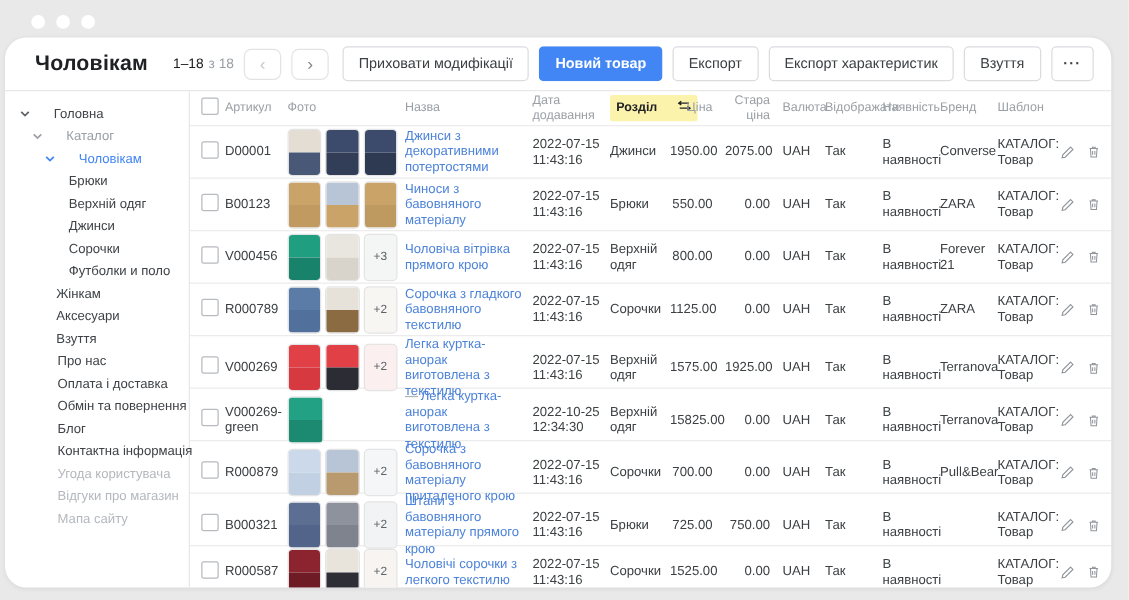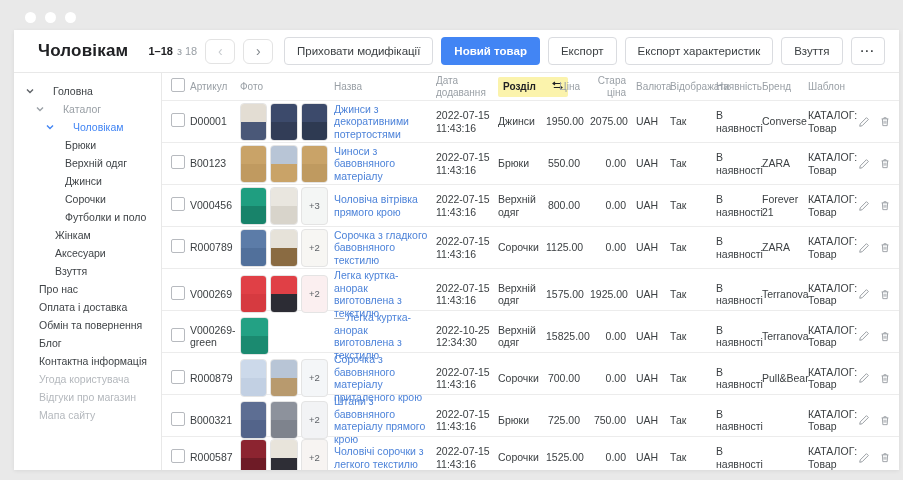--- a/index.html
+++ b/index.html
@@ -1,42 +1,42 @@
 <!DOCTYPE html>
 <html><head>
 <meta charset="utf-8">
 <style>
   html,body{margin:0;padding:0}
   body{width:903px;height:480px;background:#e9e9e9;font-family:"Liberation Sans",sans-serif;overflow:hidden;position:relative;-webkit-font-smoothing:antialiased}
   .dots{position:absolute;top:12px;left:25px;display:flex;gap:9px}
   .dot{width:11px;height:11px;border-radius:50%;background:#fff}
-  .card{position:absolute;left:14px;top:30px;width:885px;height:440px;background:#fff;border-radius:0;box-shadow:0 1px 4px rgba(0,0,0,.07);overflow:hidden;box-sizing:border-box}
+  .card{position:absolute;left:4px;top:30px;width:885px;height:440px;background:#fff;border-radius:17px;box-shadow:0 1px 4px rgba(0,0,0,.07);overflow:hidden;box-sizing:border-box}
   
   .topbar{display:flex;align-items:center;height:42px;padding:0 14px}
   .title{font-size:17px;font-weight:bold;color:#202124;margin:0 4px 0 10px;letter-spacing:.2px}
   .pager{display:flex;align-items:center;margin-left:16px;font-size:11px}
-  .range{font-weight:bold;color:#202124}
+  .range{font-weight:normal;color:#202124}
   .total{color:#9aa0a6;margin-left:4px}
   .pg{width:30px;height:25px;border:1px solid #e3e3e3;background:#fff;border-radius:6px;margin-left:8px;font-size:14px;line-height:22px;text-align:center;cursor:pointer;padding:0}
   .pg.prev{color:#c7cace}
   .pg.next{color:#80868b}
   .actions{margin-left:auto;display:flex;gap:8px;align-items:center}
   .btn{height:28px;padding:0 12px;border:1px solid #dadce0;background:#fff;border-radius:4px;font-size:11.5px;color:#3c4043;cursor:pointer;white-space:nowrap;font-family:"Liberation Sans",sans-serif}
   .btn.primary{color:#fff;border-color:transparent;font-weight:bold}
   .btn.more{font-weight:bold;padding:0 9px;letter-spacing:1px}
   
   .bodyrow{display:flex;height:398px;border-top:1px solid #e8e8e8}
   .sidebar{width:148px;min-width:148px;border-right:1px solid #e8e8e8;padding-top:9px;box-sizing:border-box}
   .sb{display:flex;align-items:center;gap:19px;height:18px;font-size:10.5px;color:#3f4347;cursor:pointer;white-space:nowrap}
   .sb .chev{display:flex;color:#5f6368}
   .sb.muted{color:#9aa0a6}.sb.muted .chev{color:#9aa0a6}
   .sb.active{color:#4285f4}.sb.active .chev{color:#4285f4}
   .sb.disabled{color:#b4b8bd;cursor:default}
   .c0{padding-left:12px}.c1{padding-left:22px}.c2{padding-left:32px}
-  .t1{padding-left:25px}.t2{padding-left:41px}.t3{padding-left:51px}
+  .t1{padding-left:42px}.t2{padding-left:41px}.t3{padding-left:51px}
   
   .table{flex:1;overflow:hidden}
   .thead,.trow{display:grid;grid-template-columns:28px 50px 94px 102px 62px 48px 44px 46px 34px 46px 46px 46px 50px 1fr;align-items:center}
   .thead{height:27px;font-size:10px;color:#9aa0a6;border-bottom:1px solid #ececec}
   .trow{height:41px;font-size:10.5px;color:#3c4043;border-bottom:1px solid #ececec}
   .cell{padding-right:6px;box-sizing:border-box;line-height:1.2}
   .cb{width:12px;height:12px;border:1px solid #b7babf;border-radius:2px;margin-left:9px;background:#fff;display:inline-block;cursor:pointer}
   .hl{display:inline-flex;align-items:center;gap:16px;padding:4px 5px;border-radius:2px;color:#202124;font-weight:bold;cursor:pointer}
   .num{text-align:right;padding-right:10px}
   .link{color:#4d83d9;cursor:pointer;text-decoration:none}

